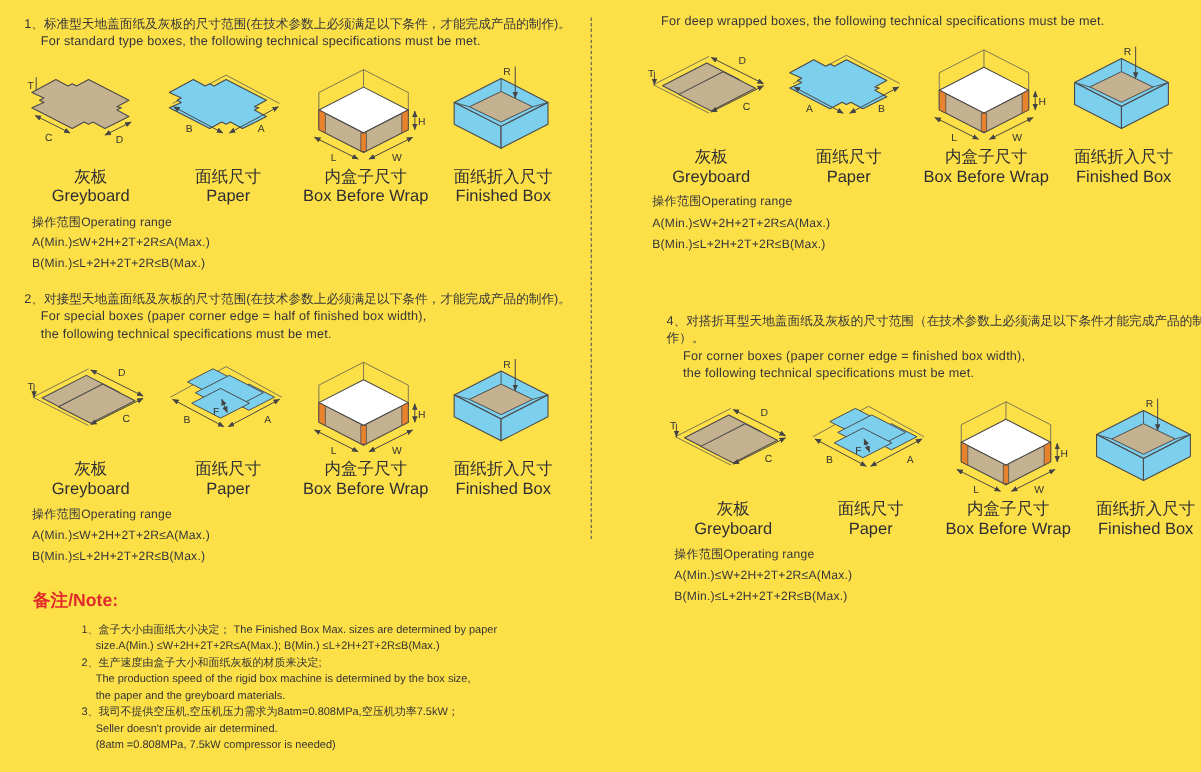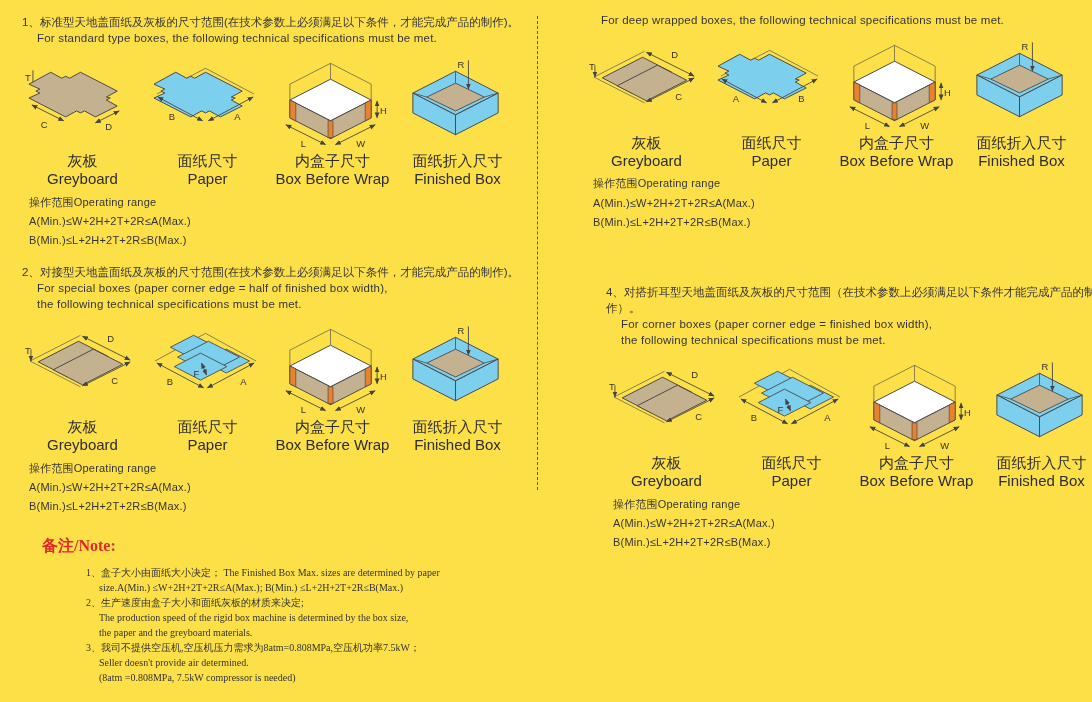--- a/index.html
+++ b/index.html
@@ -14,21 +14,21 @@
   .title-en:empty { display:none; }
   .diagrams { display:flex; gap:8px; margin:9px 0 2px 2px; }
   .diag { width:117px; text-align:center; }
   .dsvg { width:117px; height:96px; display:block; }
   .dcap { font-size:15px; line-height:1.18; color:#2d2d33; margin-top:1px; }
   .range { margin-top:5px; padding-left:7px; font-size:11px; line-height:1.75;
            color:#35353b; letter-spacing:.2px; }
   .dim { font:9.5px "Liberation Sans",sans-serif; fill:#333; }
   .tan  { color:var(--greyboard,#c4b190); }
   .blue { color:var(--paper,#7dcfee); }
-  .notes { position:absolute; left:42px; top:536px; width:470px;font-family:Liberation Serif, serif; }
+  .notes { position:absolute; left:30px; top:536px; width:470px; }
   .notes-heading { color:var(--note_red,#e02a2a); font-size:16px; font-weight:bold;
                    margin-bottom:8px; }
   .note { font-size:10px; line-height:1.5; color:#333;margin-left:44px; }
   .nline + .nline { padding-left:13px; }
 </style>
 </head>
 <body>
 
 <div class="page">
 

